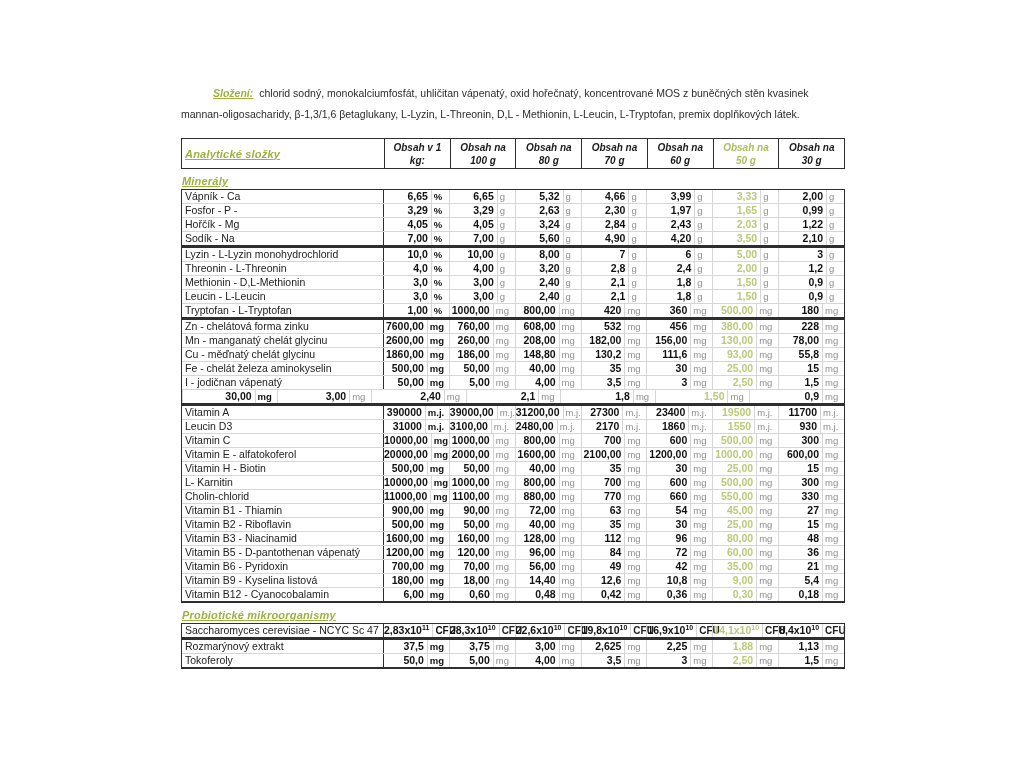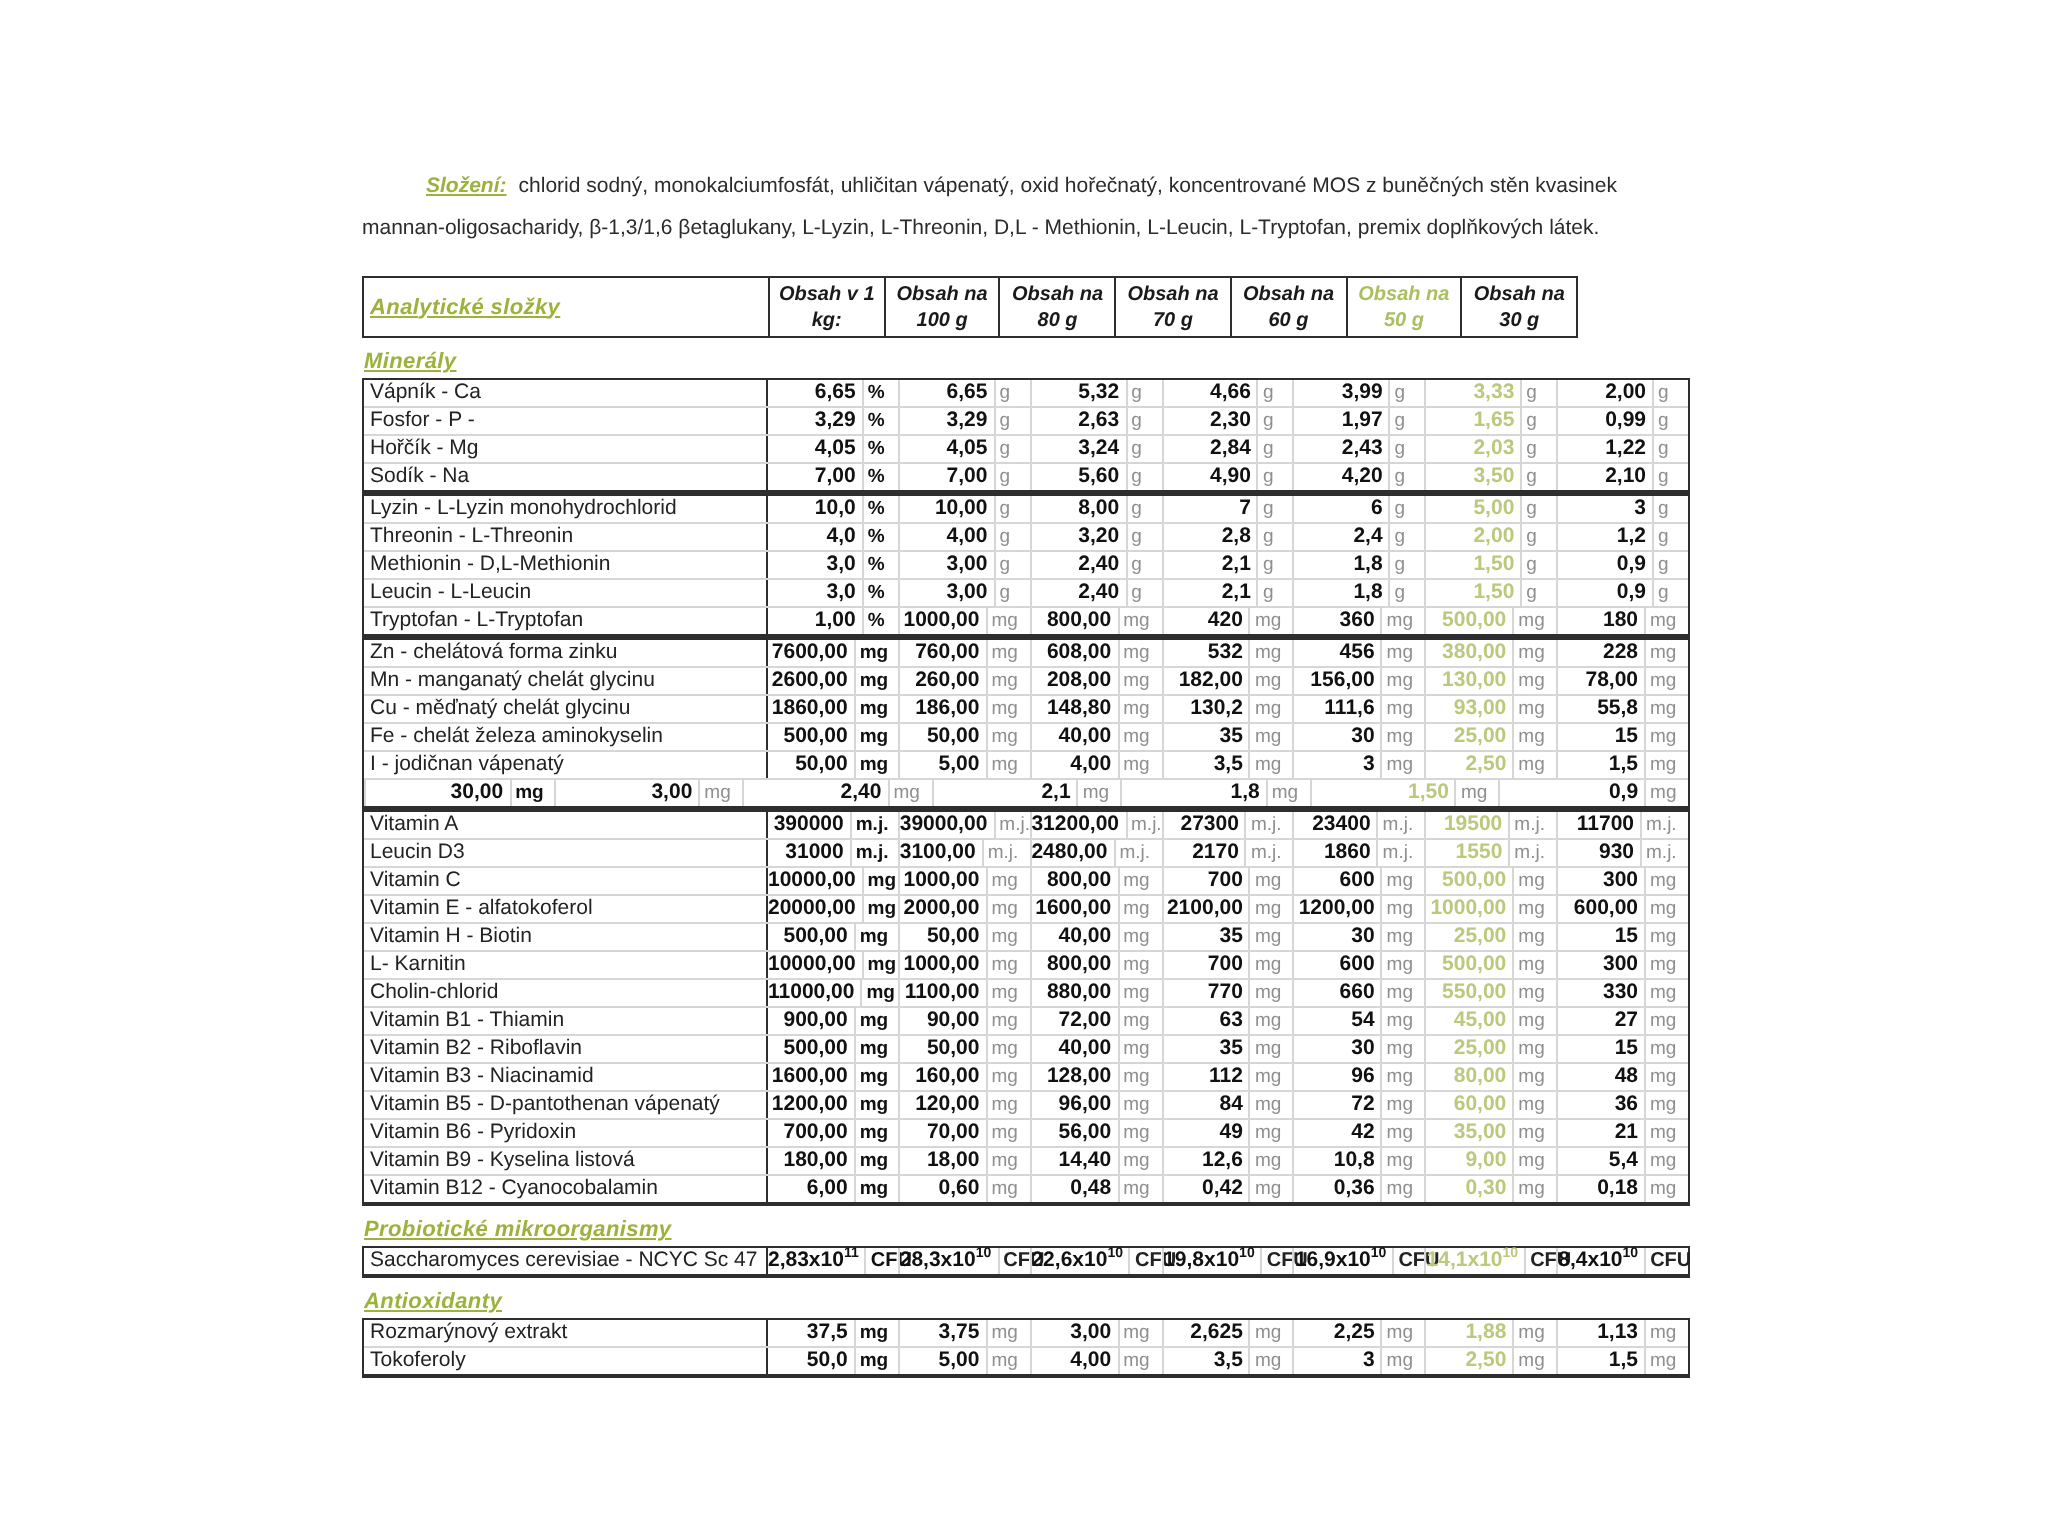--- a/index.html
+++ b/index.html
@@ -6,21 +6,21 @@
   html,body { width:1024px; height:768px; background:#ffffff; overflow:hidden; }
   body { font-family:"Liberation Sans", sans-serif; color:#222; position:relative; }
   .page { position:absolute; left:181px; top:83px; width:664px; }
 
   
   .intro { font-size:10.5px; line-height:21px; color:#2b2b2b; margin-bottom:13px; }
   .intro-line { white-space:nowrap; }
   .intro-label { color:#9cb23c; font-weight:bold; font-style:italic; text-decoration:underline; margin-right:6px;margin-left:32px; }
 
   
-  .htable { display:flex; border:1.5px solid #2e2e2e; width:608px; }
+  .htable { display:flex; border:1.5px solid #2e2e2e; width:664px; }
   .hcell { flex:1; border-left:1.2px solid #2e2e2e; text-align:center; font-size:10px;
            font-style:italic; font-weight:bold; padding:2px 0 1px; line-height:13px; color:#1a1a1a; }
   .hcell span { display:block; }
   .hlabel { flex:none; width:202px; border-left:none; text-align:left; display:flex; align-items:center; padding-left:3px; }
   .hlabel-text { color:#9cb23c; font-size:11px; text-decoration:underline; letter-spacing:.2px; }
   .hcell.green { color:#aabf5e; }
 
   
   .section-title { margin:6px 0 2px 1px; font-size:11px; font-weight:bold; font-style:italic;
                    text-decoration:underline; color:#9cb23c; letter-spacing:.2px; }
@@ -1034,21 +1034,20 @@
               <span class="unit u-cfu">CFU</span>
             </div>
             <div class="vcell">
               <span class="num">8,4x10<sup>10</sup></span>
               <span class="unit u-cfu">CFU</span>
             </div>
           </div>
         </div>
       </div>
       <div>
-        <div class="section-title">Antioxidanty</div>
         <div class="stable">
           <div class="srow">
             <div class="label-cell">Rozmarýnový extrakt</div>
             <div class="vcell kg">
               <span class="num">37,5</span>
               <span class="unit u-mg">mg</span>
             </div>
             <div class="vcell">
               <span class="num">3,75</span>
               <span class="unit u-mg">mg</span>

